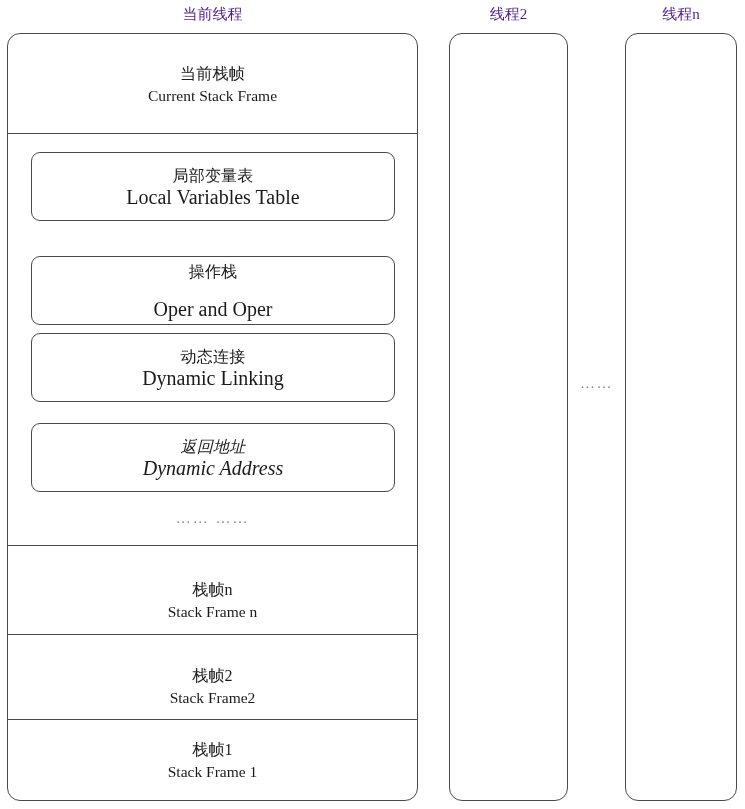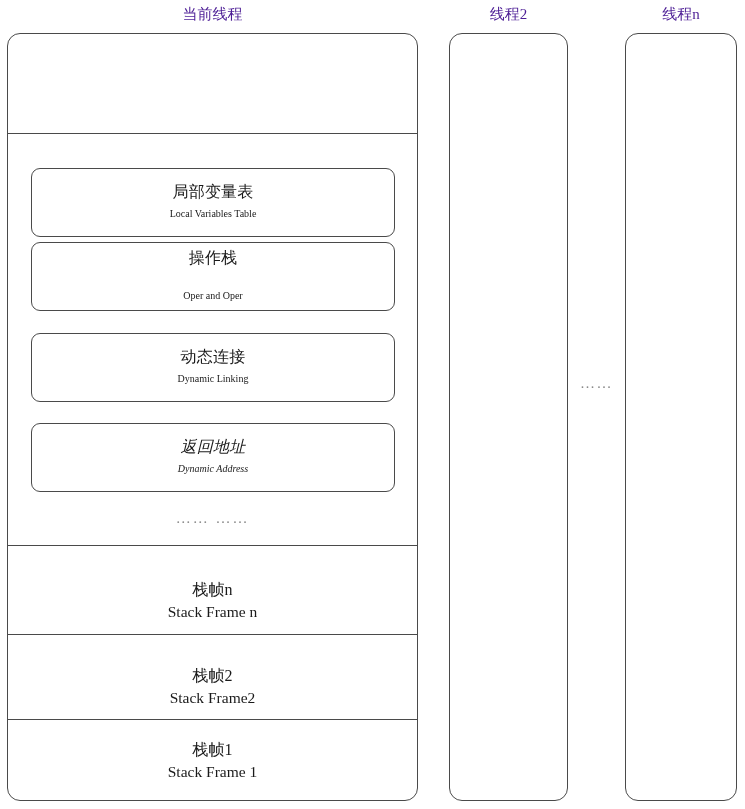--- a/index.html
+++ b/index.html
@@ -100,25 +100,25 @@
     justify-content: center;
   }
   .inner-box .cn {
     display: block;
     font-size: 16px;
     line-height: 22px;
     letter-spacing: 0.2px;
   }
   .inner-box .en {
     display: block;
-    font-size: 10px;
+    font-size: 20px;
     line-height: 21px;
   }
-  #box-local-variables { top: 168px; }
-  #box-operand-stack   { top: 242px; gap: 16px; }
+  #box-local-variables { top: 152px; }
+  #box-operand-stack   { top: 256px; gap: 16px; }
   #box-dynamic-linking { top: 333px; align-items: center; }
   #box-return-address  { top: 423px; font-style: italic; }
 
   
   .ellipsis {
     position: absolute;
     text-align: center;
     color: #8a8a8a;
     font-size: 15px;
     line-height: 18px;
@@ -139,20 +139,24 @@
 
   <div class="thread-box" id="thread-current-box"></div>
   <div class="thread-box" id="thread-2-box"></div>
   <div class="thread-box" id="thread-n-box"></div>
 
   <div class="divider" id="divider-below-current-frame"></div>
   <div class="divider" id="divider-above-frame-n"></div>
   <div class="divider" id="divider-above-frame-2"></div>
   <div class="divider" id="divider-above-frame-1"></div>
 
+  <div class="frame-label" id="label-current-frame">
+    <span class="cn">当前栈帧</span>
+    <span class="en">Current Stack Frame</span>
+  </div>
 
   <div class="inner-box" id="box-local-variables">
     <span class="cn">局部变量表</span>
     <span class="en">Local Variables Table</span>
   </div>
 
   <div class="inner-box" id="box-operand-stack">
     <span class="cn">操作栈</span>
     <span class="en">Oper and Oper</span>
   </div>

